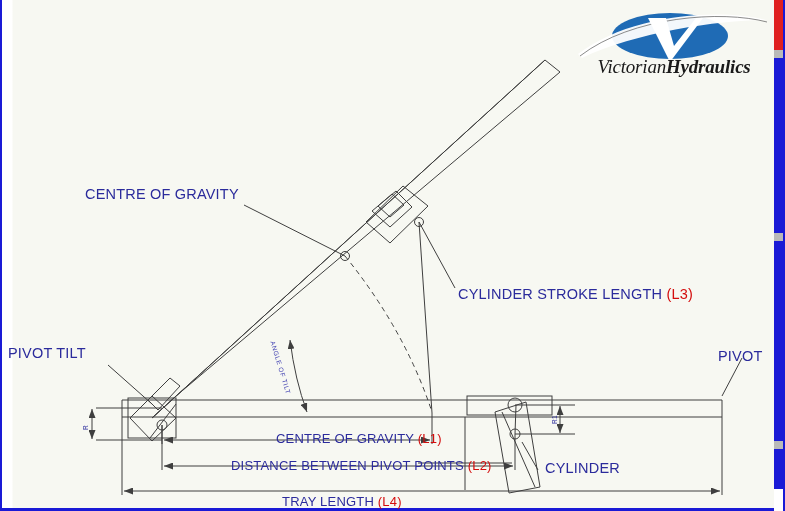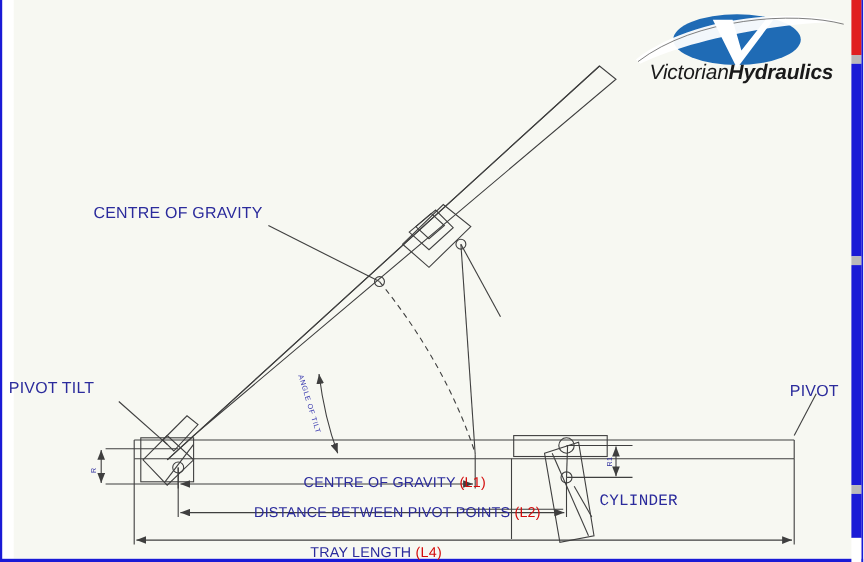--- a/index.html
+++ b/index.html
@@ -51,21 +51,21 @@
     top: 6px;
     width: 200px;
     height: 76px;
   }
   #logo-text {
     position: absolute;
     left: 8px;
     top: 50px;
     width: 192px;
     text-align: center;
-    font-family: Liberation Sans, sans-serif;
+    font-family: Liberation Serif, serif;
     font-style: italic;
     font-size: 19px;
     color: #1a1a1a;
     letter-spacing: -0.2px;
   }
   #logo-text b { font-weight: bold; }
   #edgestrip {
     position: absolute;
     right: 2px;
     top: 0;
@@ -216,24 +216,25 @@
       <div class="strip-seg" style="top: 241px; height: 200px; background: rgb(26, 26, 214);"></div>
       <div class="strip-seg" style="top: 441px; height: 8px; background: rgb(185, 185, 185);"></div>
       <div class="strip-seg" style="top: 449px; height: 40px; background: rgb(26, 26, 214);"></div>
       <div class="strip-seg" style="top: 489px; height: 22px; background: rgb(255, 255, 255);"></div>
     </div>
 
   <div class="lbl lbl-big" style="left:85px; top:186px;">CENTRE OF GRAVITY</div>
 
   <div class="lbl lbl-big" style="left:8px; top:345px;">PIVOT TILT</div>
 
+  <div class="lbl lbl-big" style="left:458px; top:286px;"><span>CYLINDER STROKE LENGTH</span> <span class="code">(L3)</span></div>
 
   <div class="lbl lbl-big" style="left:718px; top:348px;">PIVOT</div>
 
-  <div class="lbl lbl-big" style="left:545px; top:448px;font-family:Liberation Mono, monospace;">CYLINDER</div>
+  <div class="lbl lbl-big" style="left:545px; top:460px;">CYLINDER</div>
 
   <div id="angle-label">ANGLE OF TILT</div>
 
   <div class="lbl lbl-dim" style="left:276px; top:431px;"><span>CENTRE OF GRAVITY</span> <span class="code">(L1)</span></div>
 
   <div class="lbl lbl-dim" style="left:231px; top:458px;"><span>DISTANCE BETWEEN PIVOT POINTS</span> <span class="code">(L2)</span></div>
 
   <div class="lbl lbl-dim" style="left:282px; top:484px;margin-top:10px;"><span>TRAY LENGTH</span> <span class="code">(L4)</span></div>
 
   <div class="lbl lbl-tiny" style="left:551px; top:424px; transform:rotate(-90deg); transform-origin:left top;">R1</div>

